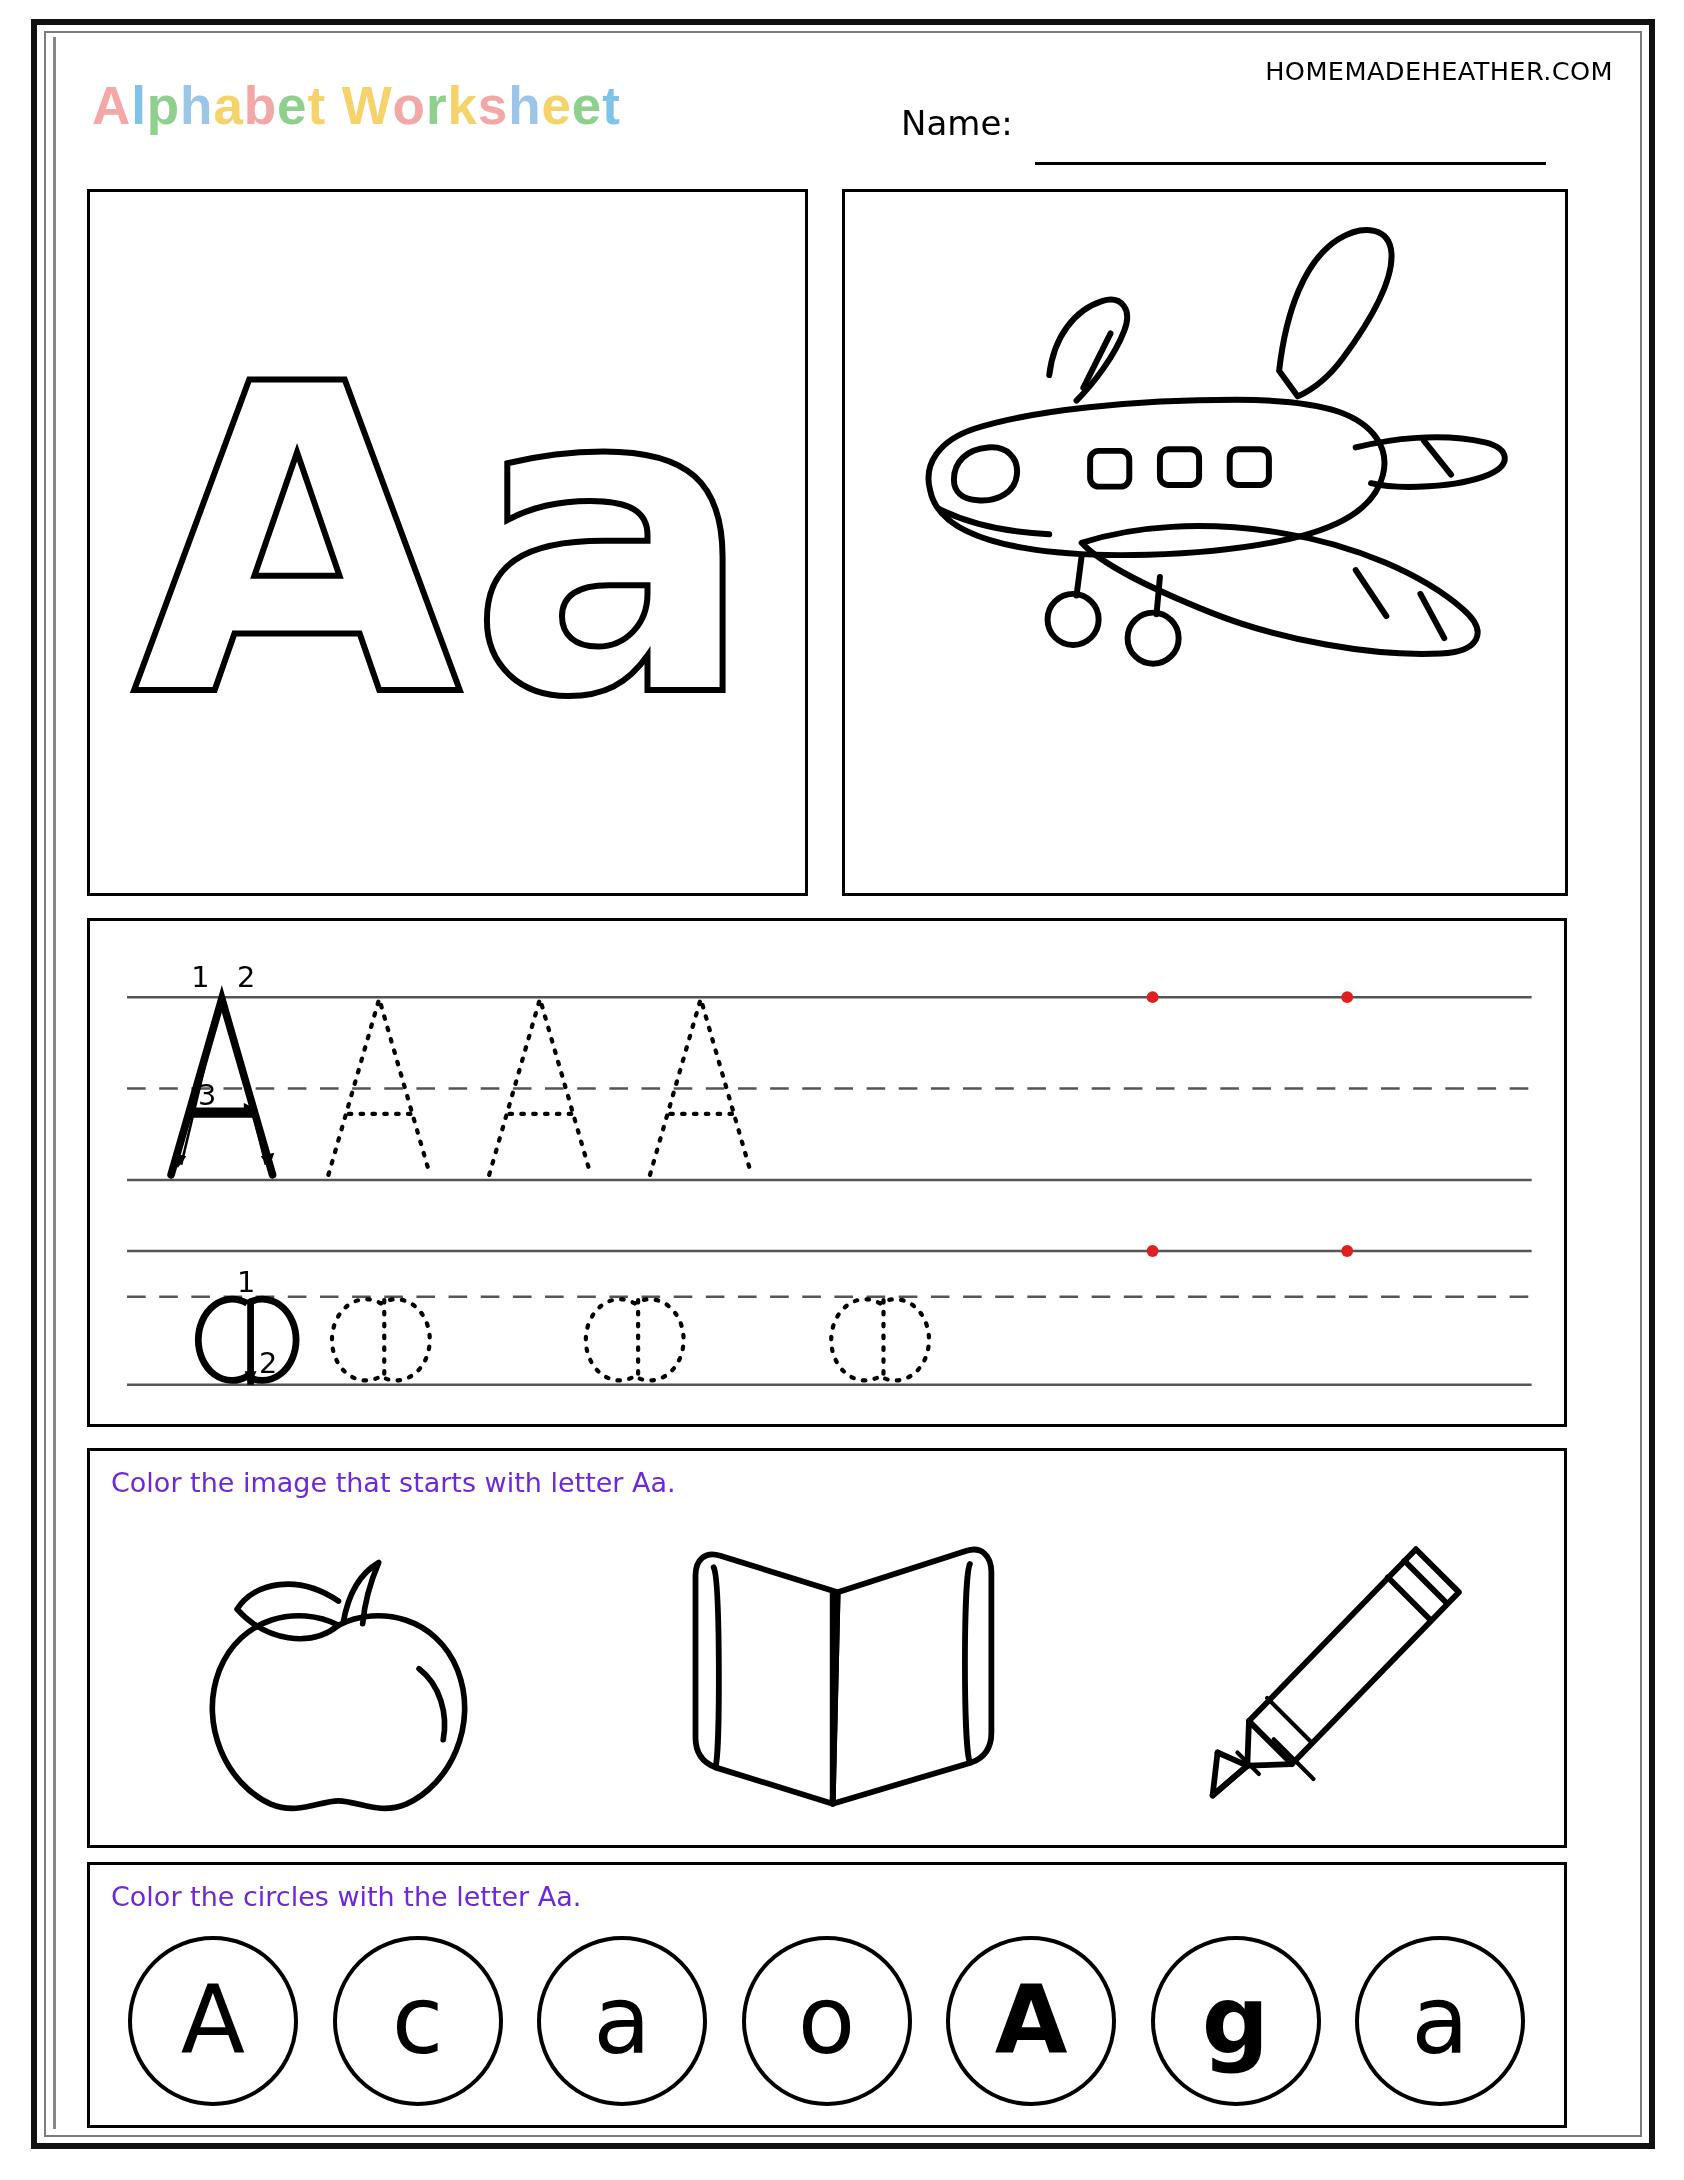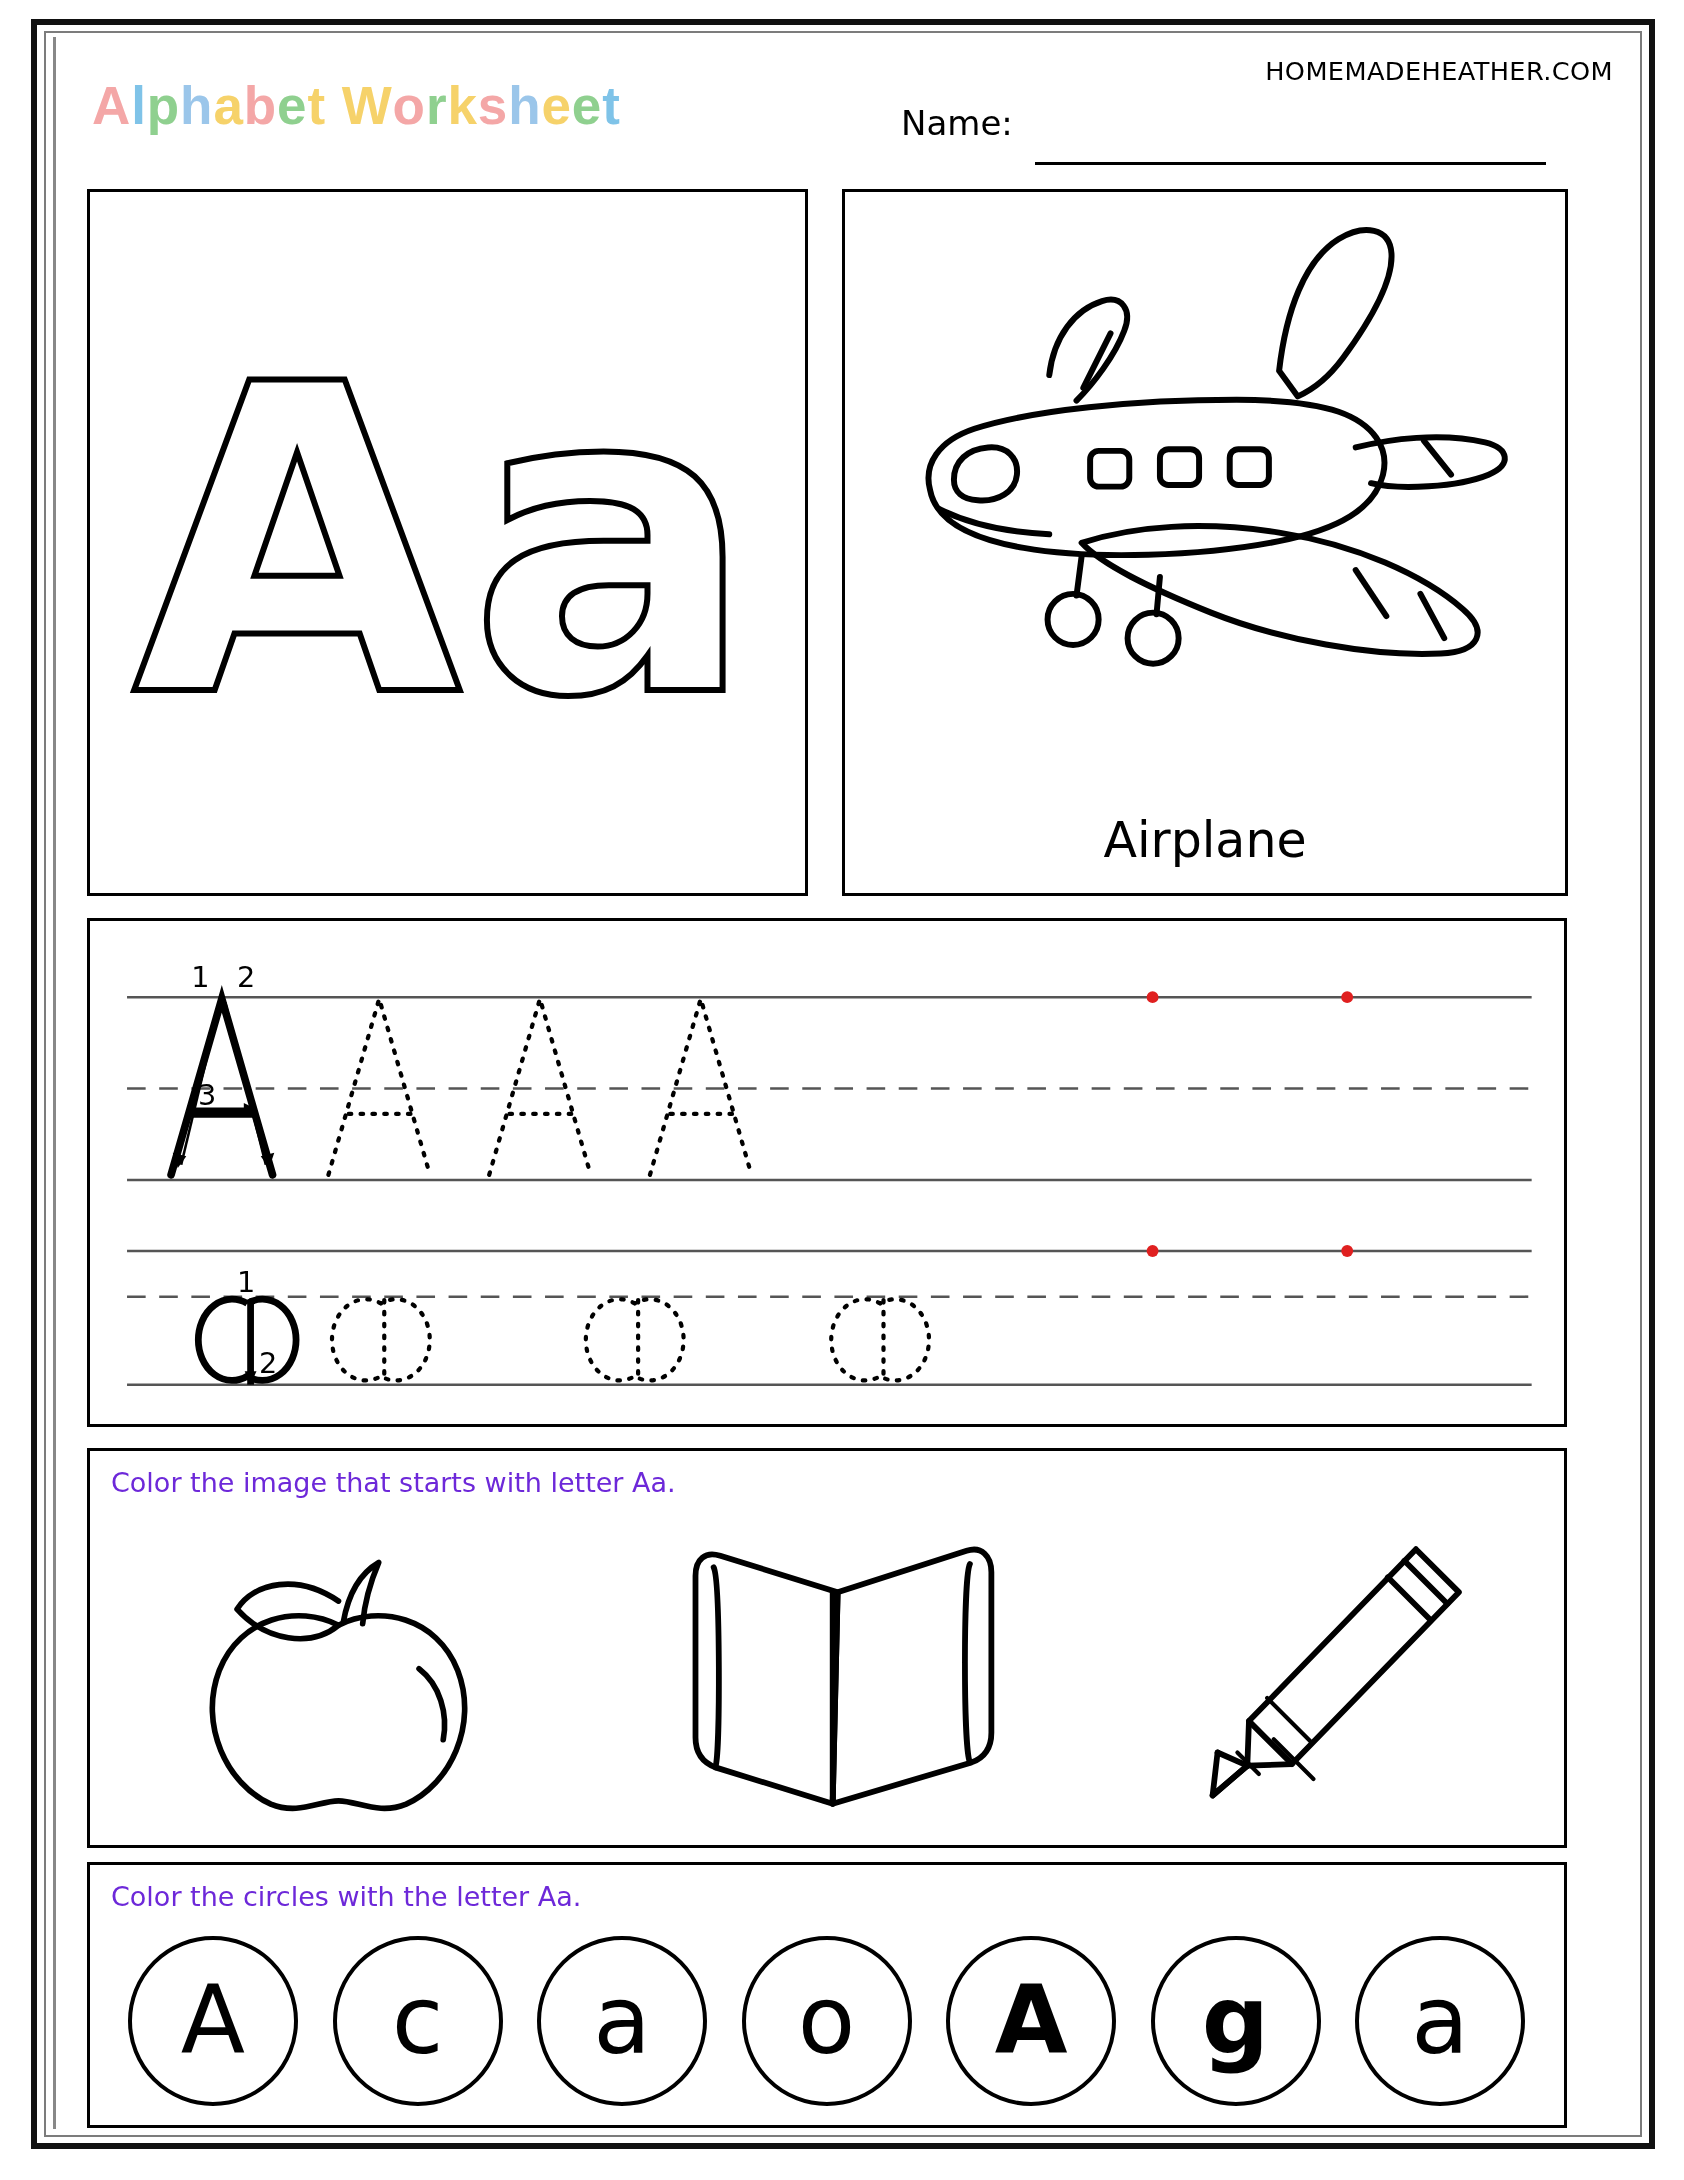--- a/index.html
+++ b/index.html
@@ -219,21 +219,20 @@
                  C716 496 706 520 660 522 C580 526 470 506 390 474 C318 445 262 418 238 392 Z"></path>
         <path d="M560 424 L596 478"></path>
         <path d="M636 452 L664 504"></path>
 
         <path d="M238 408 L232 454"></path>
         <circle cx="228" cy="482" r="30"></circle>
         <path d="M330 432 L326 476"></path>
         <circle cx="322" cy="504" r="30"></circle>
       </svg>
     </div>
-    <div class="word-label">Airplane</div>
   </div>
 
   <div class="trace-head" id="trace-head-trace">Trace</div>
   <div class="trace-head" id="trace-head-write">Write</div>
 
   <div class="box" id="trace-box">
     <svg viewBox="0 0 1738 598" width="1477" height="506" style="position:absolute;left:0;top:0;">
 
       <line x1="40" y1="90" x2="1700" y2="90" stroke="#555" stroke-width="3"></line>
       <line x1="40" y1="198" x2="1700" y2="198" stroke="#555" stroke-width="3" stroke-dasharray="22 16"></line>

